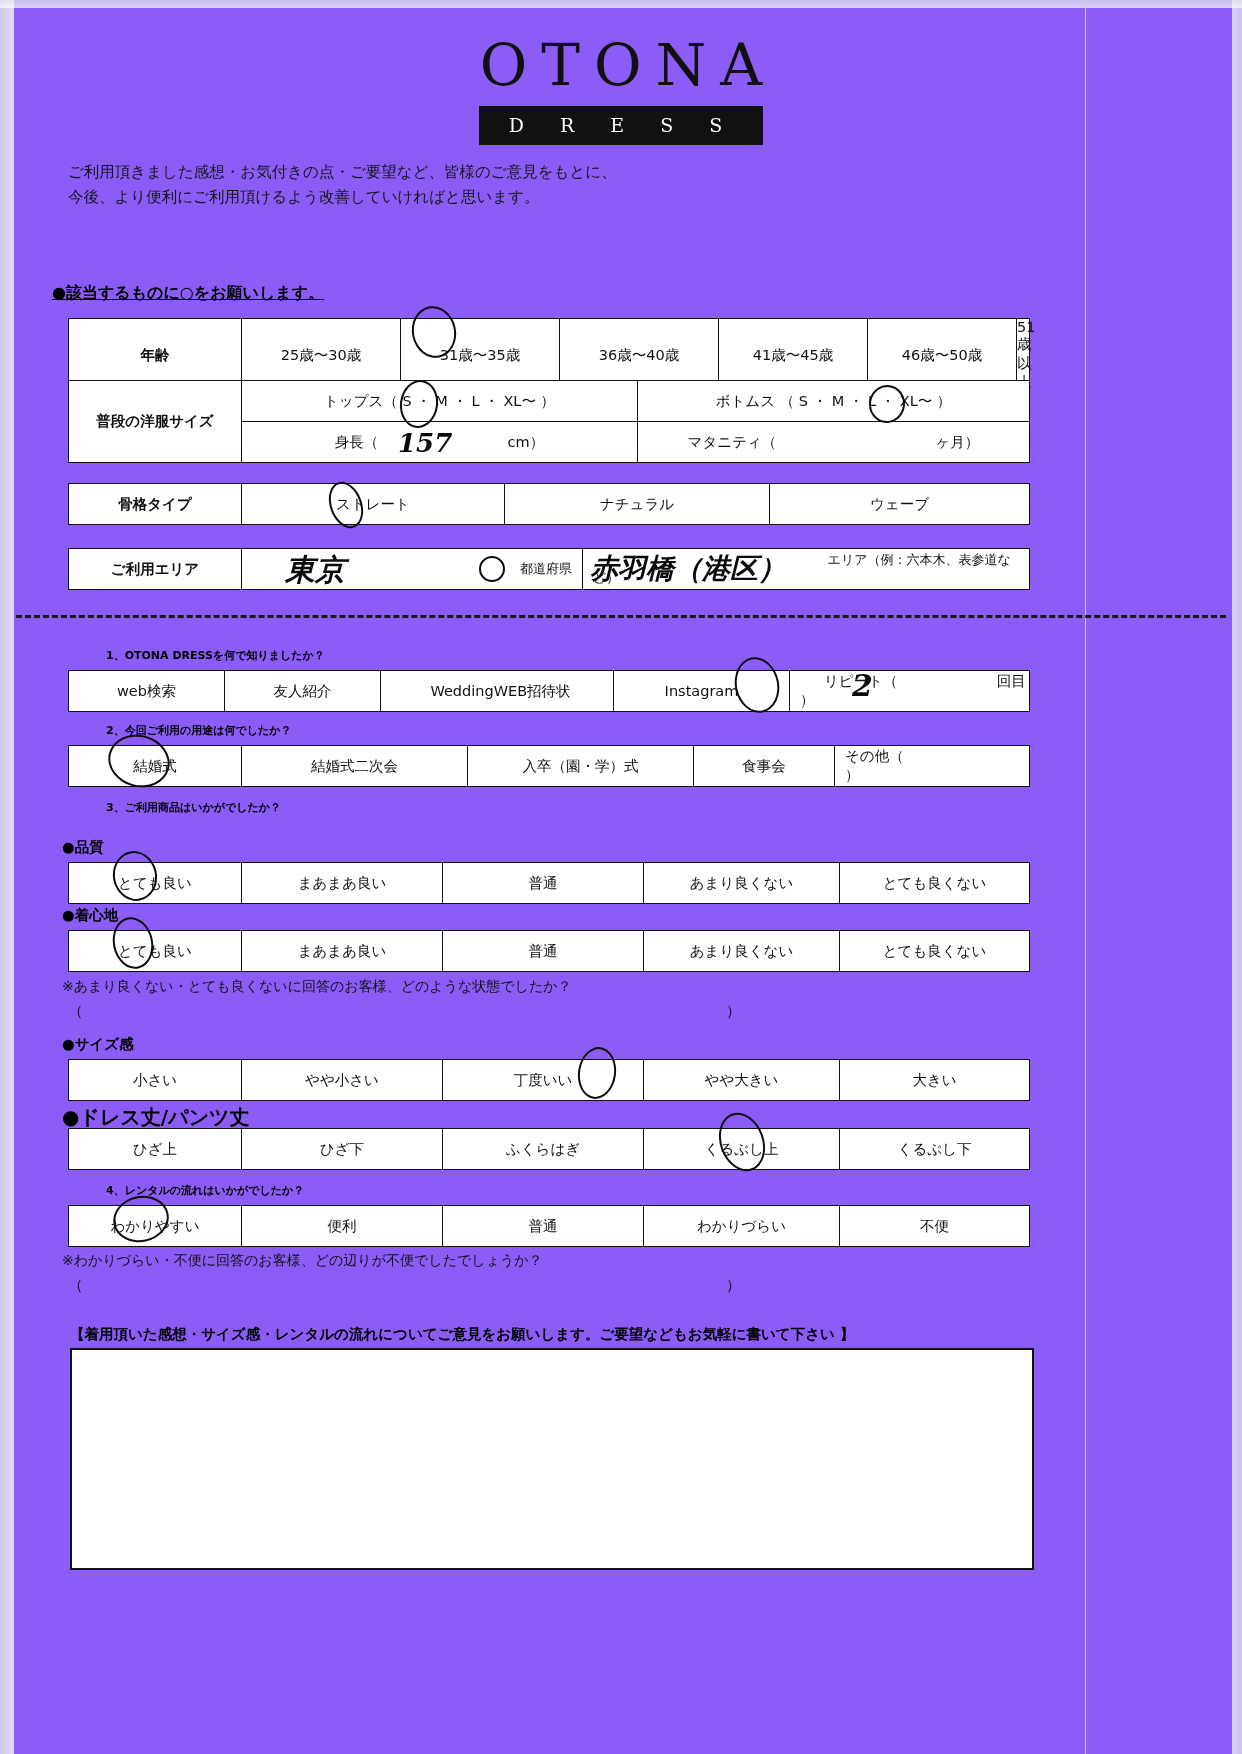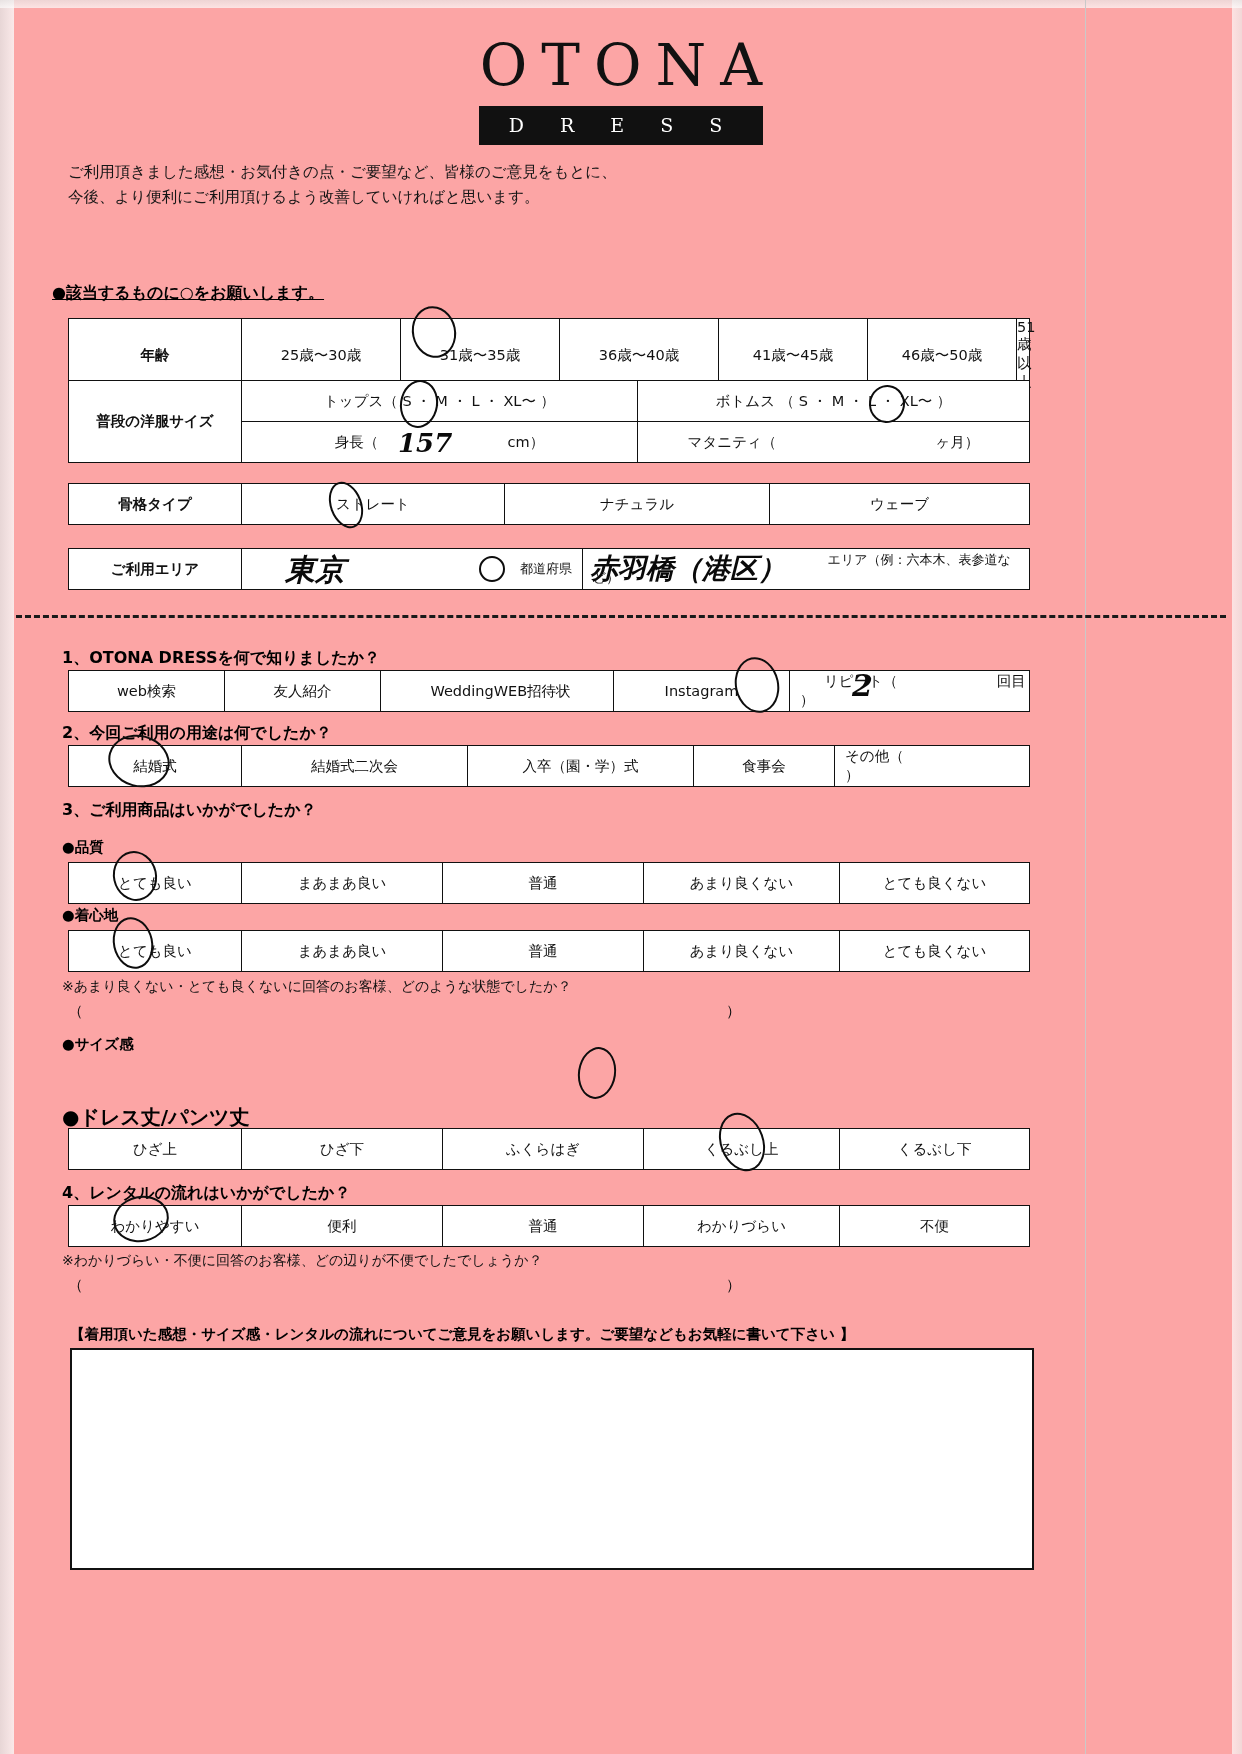--- a/index.html
+++ b/index.html
@@ -6,21 +6,21 @@
   body{
     width:1242px;height:1754px;
     background:#fdfdfd;
     font-family:"DejaVu Sans","Liberation Sans",sans-serif;
     color:#111;
     position:relative;
     overflow:hidden;
   }
   .page{
     position:absolute;inset:0;
-    background:#fca5a5;
+    background:#8b5cf6;
   }
   
   .scan-edge-left{position:absolute;left:0;top:0;width:14px;height:1754px;background:linear-gradient(90deg,#e2e2e2,#fafafa);opacity:.8;}
   .scan-edge-right{position:absolute;right:0;top:0;width:10px;height:1754px;background:linear-gradient(270deg,#ededed,#fdfdfd);opacity:.7;}
   .scan-edge-top{position:absolute;left:0;top:0;width:1242px;height:8px;background:linear-gradient(180deg,#e8e8e8,#fdfdfd);opacity:.7;}
   .vline{position:absolute;top:0;width:1px;height:1754px;background:#c9c9c9;}
 
   .logo-wrap{position:absolute;left:0;top:36px;width:1242px;text-align:center;}
   .logo-otona{
     font-family:"DejaVu Serif","Liberation Serif",serif;
@@ -31,21 +31,21 @@
     display:inline-block;background:#111;color:#fff;
     padding:8px 26px 9px 30px;margin-top:12px;
     font-size:19px;letter-spacing:15px;
     font-family:"DejaVu Serif","Liberation Serif",serif;
   }
 
   .intro{position:absolute;left:68px;top:160px;width:1000px;font-size:15.5px;line-height:25px;color:#161616;}
   .intro div{white-space:nowrap;}
 
   .bullet-head{position:absolute;font-size:16px;font-weight:bold;color:#000;}
-  .q-head{position:absolute;font-size:16px;font-weight:bold;color:#000;}
+  .q-head{position:absolute;font-size:11px;font-weight:bold;color:#000;margin-left:44px;}
   .note{position:absolute;font-size:14px;color:#111;}
   .paren{position:absolute;font-size:15px;color:#111;}
 
   table.grid{position:absolute;border-collapse:collapse;table-layout:fixed;}
   table.grid td{
     border:1.6px solid #111;
     text-align:center;
     font-size:14.5px;
     color:#111;
     padding:0;
@@ -246,20 +246,31 @@
     </tr>
   </tbody>
     </table>
   <div class="circle t1" style="left:113px;top:917px;width:36px;height:48px;"></div>
 
   <div class="note" style="left:62px;top:978px;">※あまり良くない・とても良くないに回答のお客様、どのような状態でしたか？</div>
   <div class="paren" style="left:68px;top:1002px;">（</div>
   <div class="paren" style="left:726px;top:1002px;">）</div>
 
   <div class="bullet-head" style="left:62px;top:1035px;font-size:14.5px;">●サイズ感</div>
+  <table class="grid" style="left:68px;top:1059px;width:962px;">
+    <tbody>
+        <tr>
+      <td style="width:172px;">小さい</td>
+      <td style="width:200px;">やや小さい</td>
+      <td style="width:200px;">丁度いい</td>
+      <td style="width:195px;">やや大きい</td>
+      <td>大きい</td>
+    </tr>
+  </tbody>
+    </table>
   <div class="circle t2" style="left:578px;top:1047px;width:34px;height:48px;"></div>
 
   <div class="bullet-head" style="left:62px;top:1104px;font-size:20px;">●ドレス丈/パンツ丈</div>
   <table class="grid" style="left:68px;top:1128px;width:962px;padding-left:9px;">
     <tbody>
         <tr>
       <td style="width:172px;">ひざ上</td>
       <td style="width:200px;">ひざ下</td>
       <td style="width:200px;">ふくらはぎ</td>
       <td style="width:195px;">くるぶし上</td>

